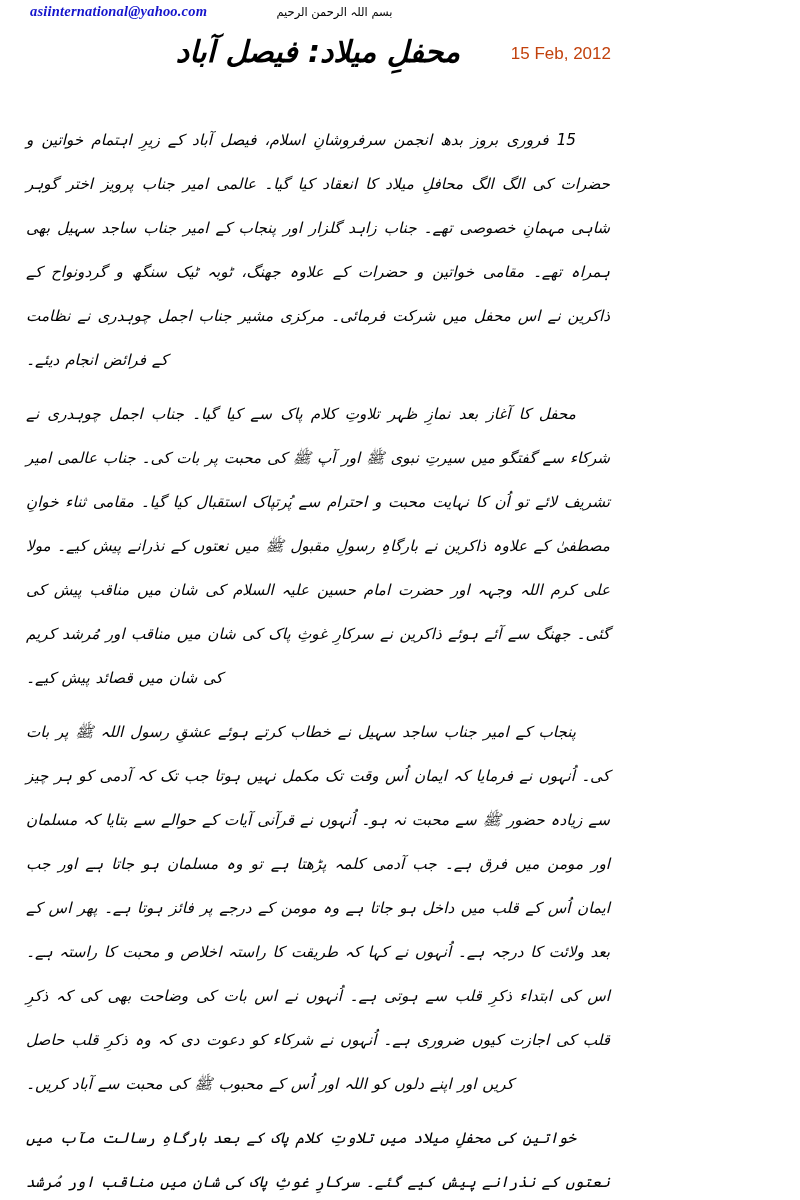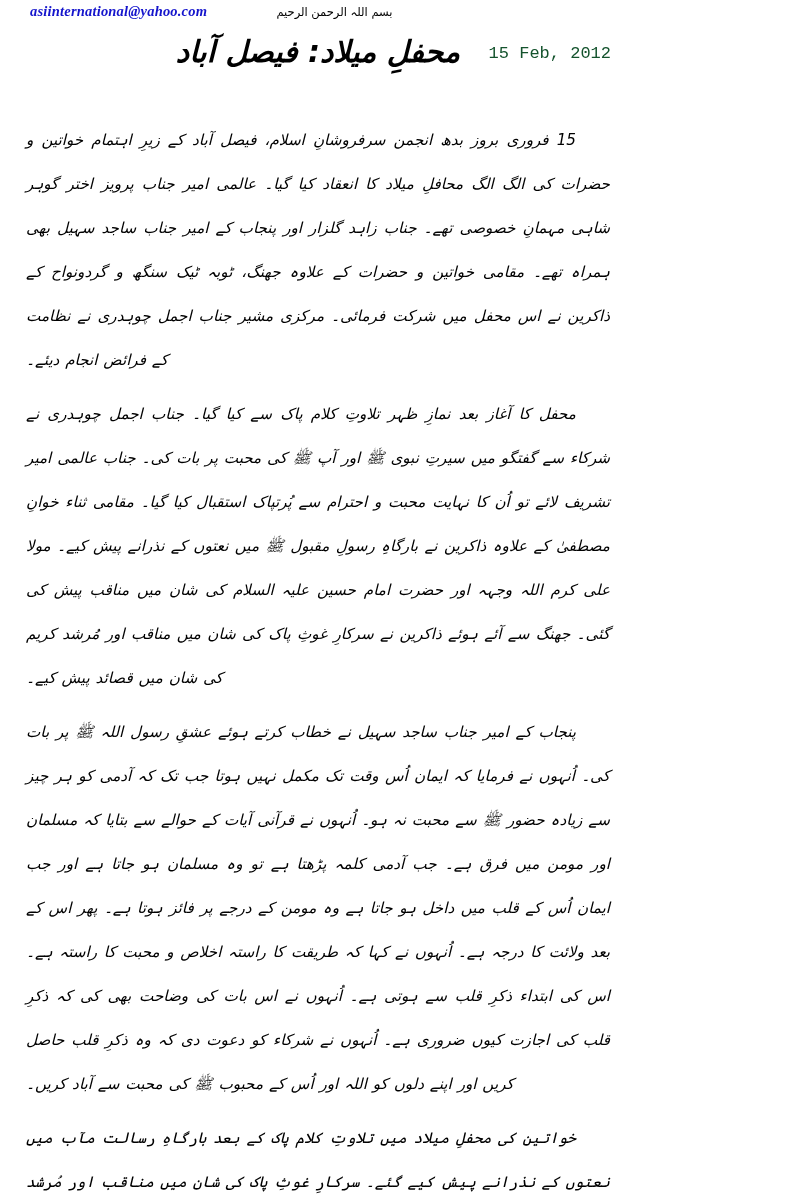--- a/index.html
+++ b/index.html
@@ -61,22 +61,22 @@
     font-weight: bold;
     font-size: 30px;
     line-height: 1.45;
     font-style: italic;
     letter-spacing: 1px;
   }
   .hdr-date {
     position: absolute;
     right: 25px;
     top: 44px;
-    color: #14532d;
-    font-family: Liberation Mono, monospace;
+    color: #c2410c;
+    font-family: Liberation Sans, sans-serif;
     font-size: 17px;
     font-weight: normal;
     white-space: nowrap;
   }
 
   
   .body-wrap {
     padding: 0 26px 0 26px;
   }
   .para {

